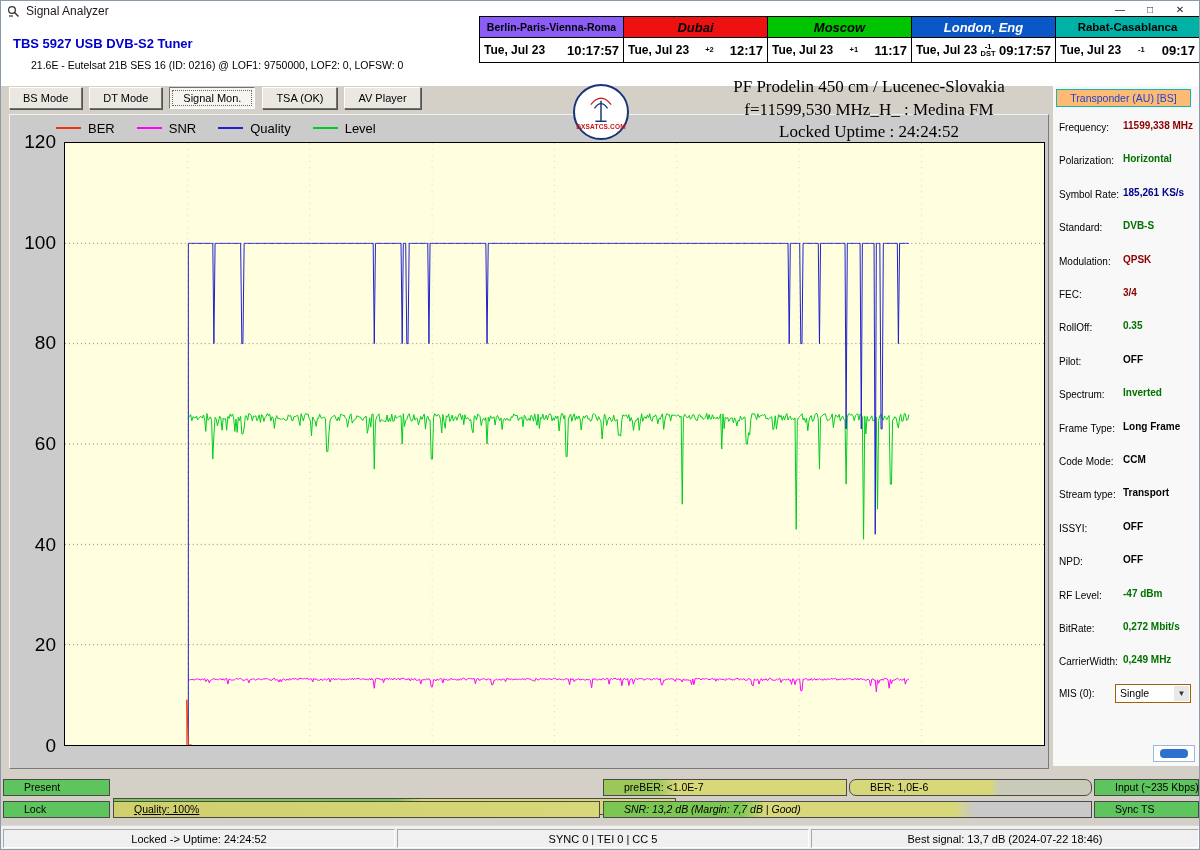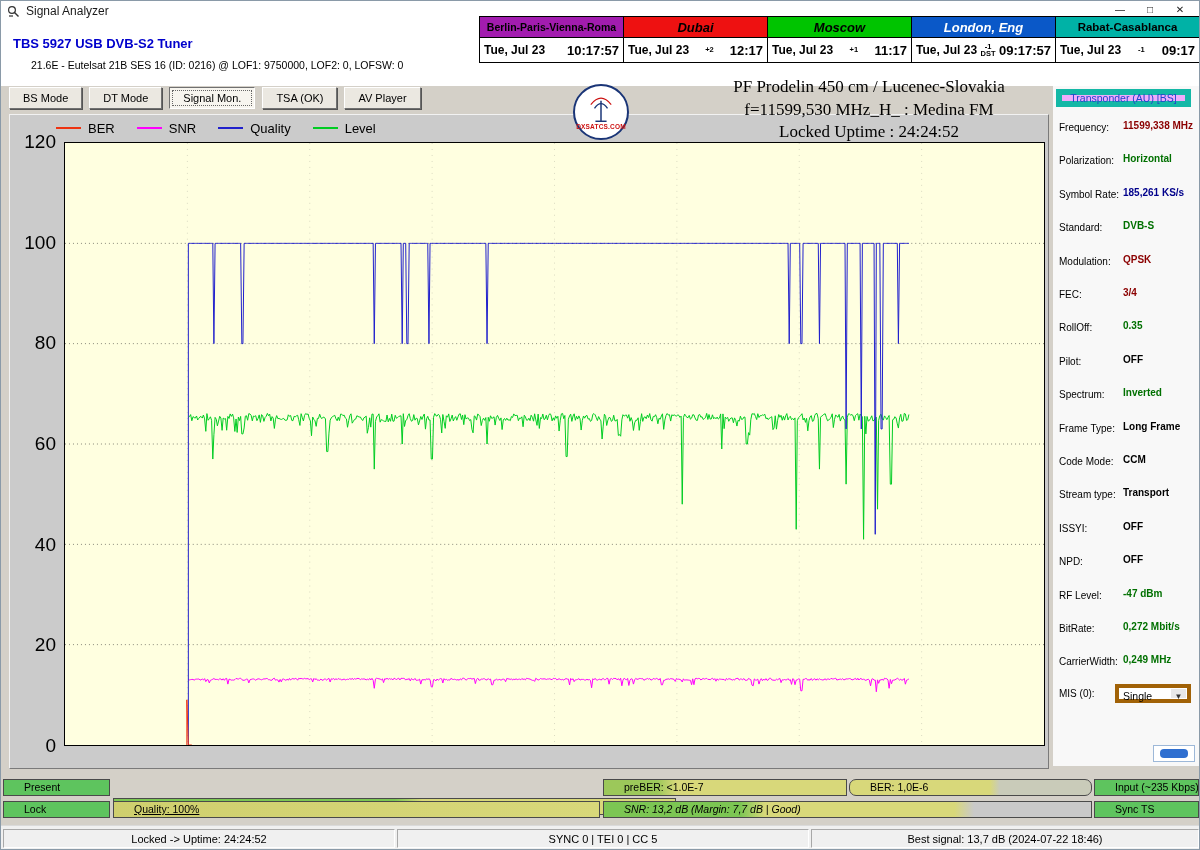--- a/index.html
+++ b/index.html
@@ -44,27 +44,27 @@
   #chart-panel{position:absolute;left:8px;top:113px;width:1040px;height:655px;background:#cbcbcb;border:1px solid;border-color:#f2f2f2 #7a7a7a #7a7a7a #f2f2f2;}
   #legend{position:absolute;left:46px;top:4px;display:flex;gap:22px;align-items:center;height:18px;}
   .legend-item{display:flex;align-items:center;gap:7px;font-size:13px;color:#000;}
   .legend-line{width:25px;border-top:2px solid #000;display:inline-block;}
   .ylabel{position:absolute;left:4px;width:42px;text-align:right;font-size:19px;color:#000;height:22px;line-height:22px;}
   #plot{position:absolute;left:54px;top:27px;width:981px;height:604px;border:1px solid #000;background:#ffffe0;}
   #plot-svg{position:absolute;left:0;top:0;width:100%;height:100%;}
 
   
   #side-panel{position:absolute;left:1052px;top:85px;width:146px;height:680px;background:#f8f8f8;}
-  #tp-title{position:absolute;left:3px;top:3px;width:135px;height:18px;border:6px solid #14b8a6;background:#f0abfc;color:#2244cc;font-size:10.5px;display:flex;align-items:center;justify-content:center;white-space:nowrap;}
+  #tp-title{position:absolute;left:3px;top:3px;width:135px;height:18px;border:1px solid #14b8a6;background:#fdba74;color:#2244cc;font-size:10.5px;display:flex;align-items:center;justify-content:center;white-space:nowrap;}
   #tp-rows{position:absolute;left:0;top:0;right:0;bottom:0;}
   .tp-row{position:absolute;left:6px;right:2px;height:20px;line-height:20px;}
   .tp-label{font-size:10px;color:#000;}
   .tp-value{position:absolute;left:64px;top:0;font-size:10px;font-weight:bold;white-space:nowrap;}
   #mis-row{position:absolute;left:6px;top:598px;height:20px;line-height:20px;width:136px;font-size:10px;}
-  #mis-combo{position:absolute;left:56px;top:0;width:76px;height:19px;border:4px solid #a16207;background:#fff;font-size:10.5px;line-height:17px;padding-left:4px;cursor:default;}
+  #mis-combo{position:absolute;left:56px;top:0;width:76px;height:19px;border:1px solid #a16207;background:#fff;font-size:10.5px;line-height:17px;padding-left:4px;cursor:default;}
   #mis-arrow{position:absolute;right:1px;top:1px;bottom:1px;width:15px;background:#e8e8e8;text-align:center;font-size:8px;line-height:15px;color:#333;}
   #tp-minibtn{position:absolute;left:100px;top:659px;width:42px;height:17px;background:#fff;border:1px solid #9db8d8;display:flex;align-items:center;justify-content:center;cursor:pointer;}
   #tp-minibtn .bar{width:28px;height:9px;background:#2f6fd0;border-radius:4px;}
 
   
   .ind,.meter{position:absolute;height:17px;border:1px solid #4a4a4a;font-size:10.5px;line-height:15px;padding-left:20px;color:#000;white-space:nowrap;overflow:hidden;}
   #ind-present{left:2px;top:778px;width:107px;}
   #meter-level{left:112px;top:797px;width:563px;}
   #meter-preber{left:602px;top:778px;width:244px;}
   #meter-ber{left:848px;top:778px;width:243px;}
@@ -100,21 +100,21 @@
     </div>
   </div>
 
   <div id="header">
     <div id="tuner-name">TBS 5927 USB DVB-S2 Tuner</div>
     <div id="tuner-details">21.6E - Eutelsat 21B SES 16 (ID: 0216) @ LOF1: 9750000, LOF2: 0, LOFSW: 0</div>
   </div>
 
   <div id="clock-table">
       <div class="clock-col">
-        <div class="clock-city" style="background: #a21caf; color: rgb(0, 0, 0);">Berlin-Paris-Vienna-Roma</div>
+        <div class="clock-city" style="background: #8b5cf6; color: rgb(0, 0, 0);">Berlin-Paris-Vienna-Roma</div>
         <div class="clock-time-row">
           <span class="clock-date">Tue, Jul 23</span>
           <span class="clock-offset">
             <span></span>
             <span></span>
           </span>
           <span class="clock-time">10:17:57</span>
         </div>
       </div>
       <div class="clock-col">

